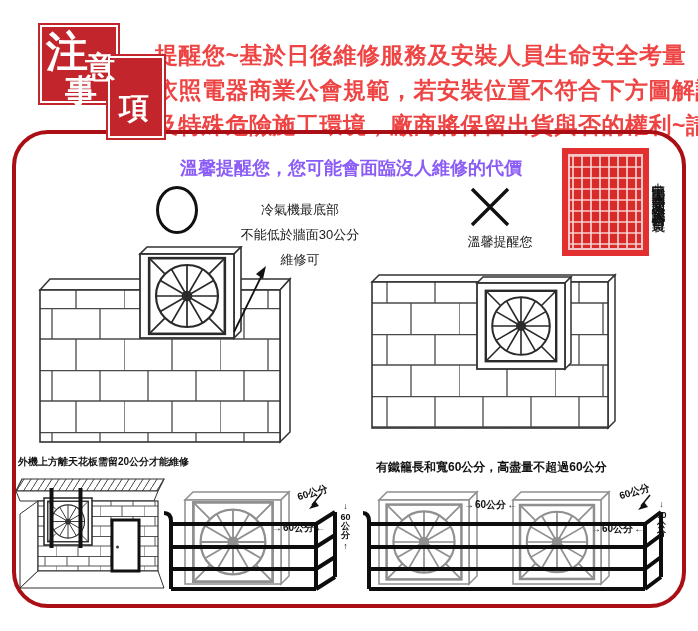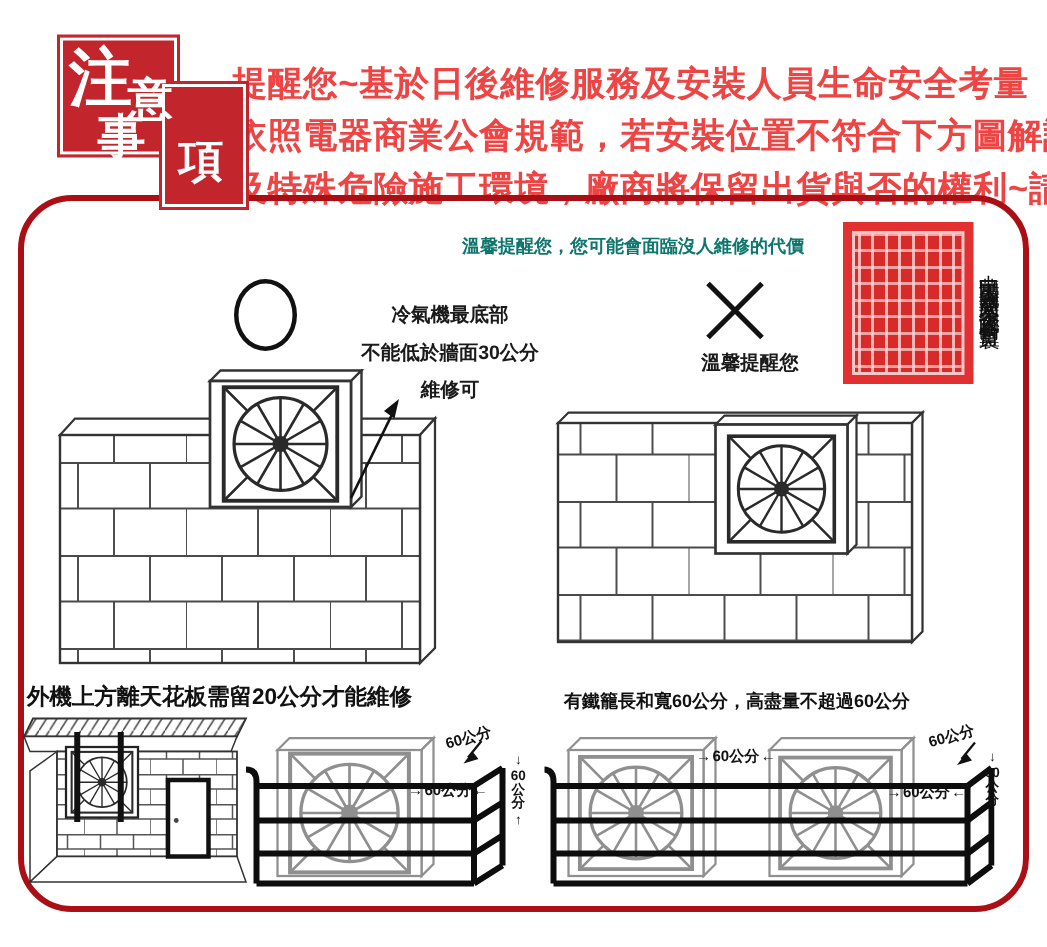--- a/index.html
+++ b/index.html
@@ -13,22 +13,22 @@
               font-family:"Liberation Sans",sans-serif;}
 
   
   .hdr-line{position:absolute;left:155px;color:#ef4444;font-weight:bold;font-size:23px;
             white-space:nowrap;letter-spacing:0.5px;}
 
   
   #notice-box{position:absolute;left:12px;top:130px;width:674px;height:478px;
               box-sizing:border-box;border:4px solid #ab0f16;border-radius:36px;}
 
-  .cap{position:absolute;text-align:center;color:#1a1a1a;font-weight:bold;}
-  #main-title{left:180px;top:156px;width:356px;font-size:12px;font-weight:bold;color:#0f766e;text-align:right;}
+  .cap{position:absolute;text-align:center;color:#1a1a1a;font-weight:normal;}
+  #main-title{left:180px;top:156px;width:356px;font-size:18px;font-weight:bold;color:#8b5cf6;text-align:left;}
 
   #ok-mark{left:156px;top:186px;width:36px;height:42px;border:3px solid #111;border-radius:50%;}
 
   
   #stamp{left:562px;top:148px;width:87px;height:108px;background:#e23030;}
   #stamp-inner{position:absolute;inset:6px;border:2px solid #f3c7c7;
     background:
       repeating-linear-gradient(90deg, rgba(250,215,215,0) 0 2px, rgba(250,215,215,.8) 2px 4px, rgba(250,215,215,0) 4px 9px),
       repeating-linear-gradient(0deg,  rgba(250,215,215,0) 0 3px, rgba(250,215,215,.7) 3px 5px, rgba(250,215,215,0) 5px 11px),
       #d92a2a;}
@@ -126,21 +126,21 @@
     <polygon points="202,11 208,5 208,91 202,97" fill="#fff" stroke="#333" stroke-width="1.5"></polygon>
     <rect x="114" y="11" width="88" height="86" fill="#fff" stroke="#333" stroke-width="1.8"></rect>
     <use href="#grille" transform="translate(158,54) scale(0.8)" color="#2a2a2a"></use>
   </svg>
 
   <div class="abs" id="stamp">
     <div id="stamp-inner"></div>
   </div>
   <div class="abs" id="authority-text">中華民國電器商業同業公會全國聯合會監製</div>
 
-  <div class="bottom-cap" style="left:18px;top:455px;font-size:15px">外機上方離天花板需留20公分才能維修</div>
+  <div class="bottom-cap" style="left:18px;top:455px;font-size:10px">外機上方離天花板需留20公分才能維修</div>
   <div class="bottom-cap" style="left:376px;top:459px;font-size:12px">有鐵籠長和寬60公分，高盡量不超過60公分</div>
 
   <svg class="abs" style="left:12px;top:476px" width="160" height="120" viewBox="0 0 160 120">
     <polygon points="10,3 152,3 146,15 4,15" fill="url(#hatch)" stroke="#333" stroke-width="1.2"></polygon>
     <polygon points="4,15 146,15 142,25 8,25" fill="#fff" stroke="#333" stroke-width="1"></polygon>
     <polygon points="26,25 8,38 8,112 26,95" fill="#fff" stroke="#333" stroke-width="1"></polygon>
     <rect x="26" y="25" width="120" height="70" fill="url(#bricksSmall)" stroke="#333" stroke-width="1.2"></rect>
     <polygon points="26,95 146,95 152,112 8,112" fill="#fff" stroke="#333" stroke-width="1"></polygon>
     <rect x="100" y="44" width="27" height="51" fill="#fff" stroke="#111" stroke-width="3"></rect>
     <circle cx="105.5" cy="71" r="1.6" fill="#444"></circle>

